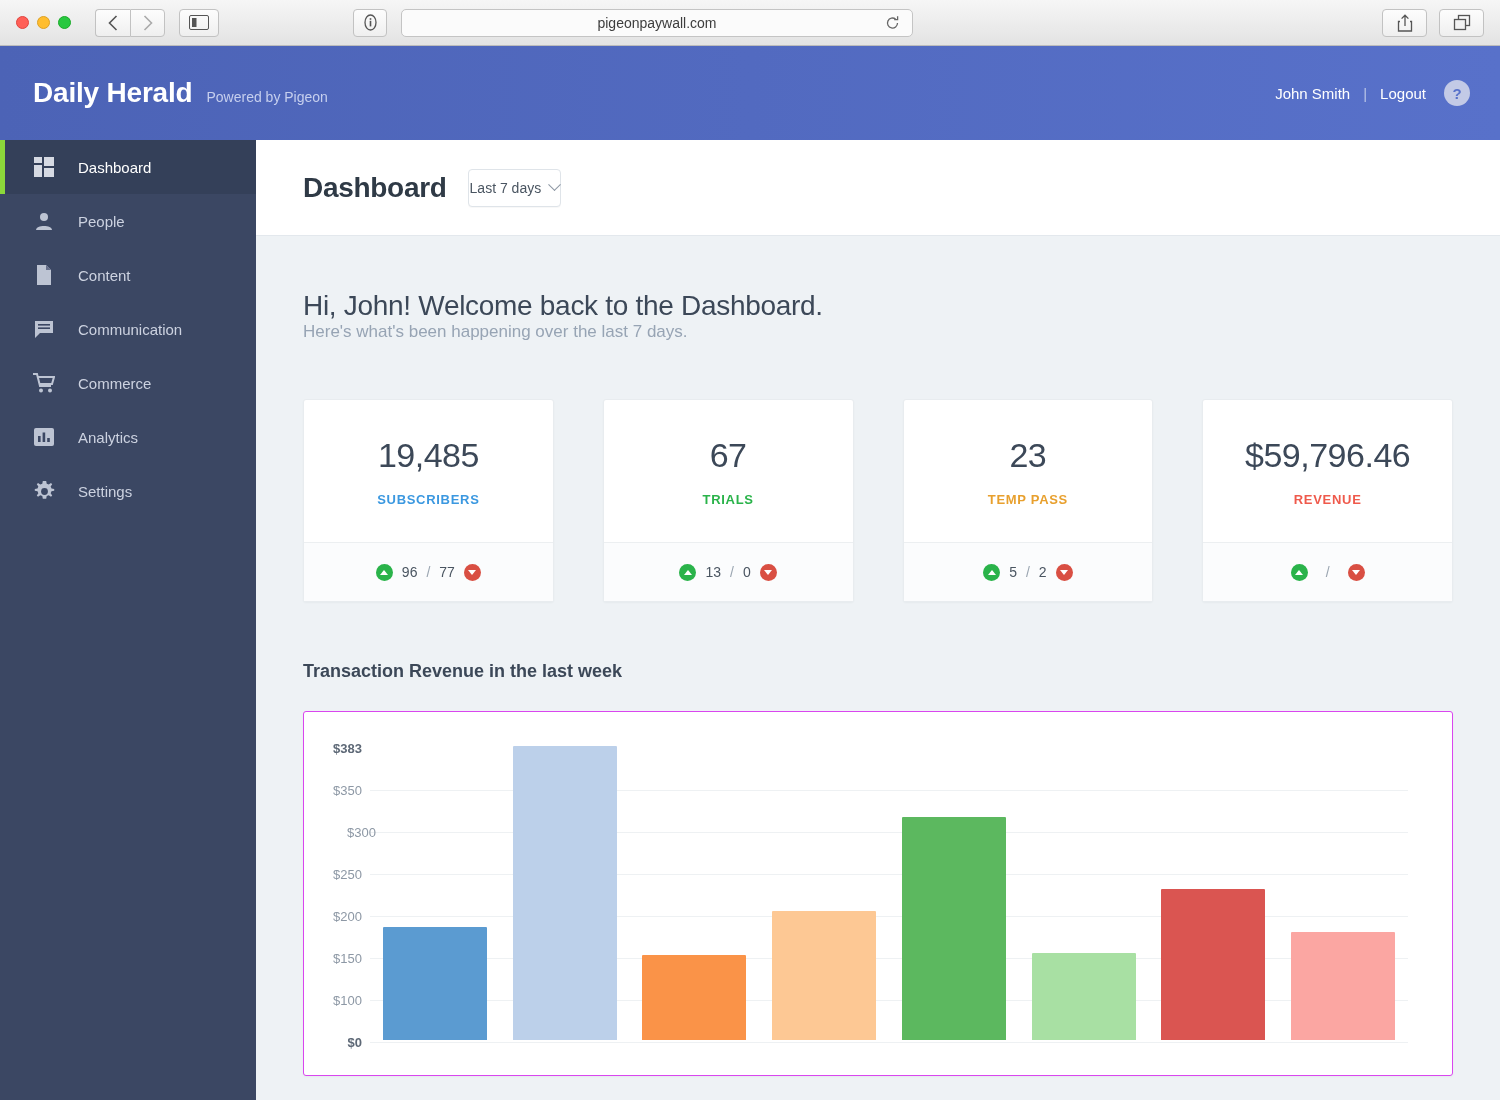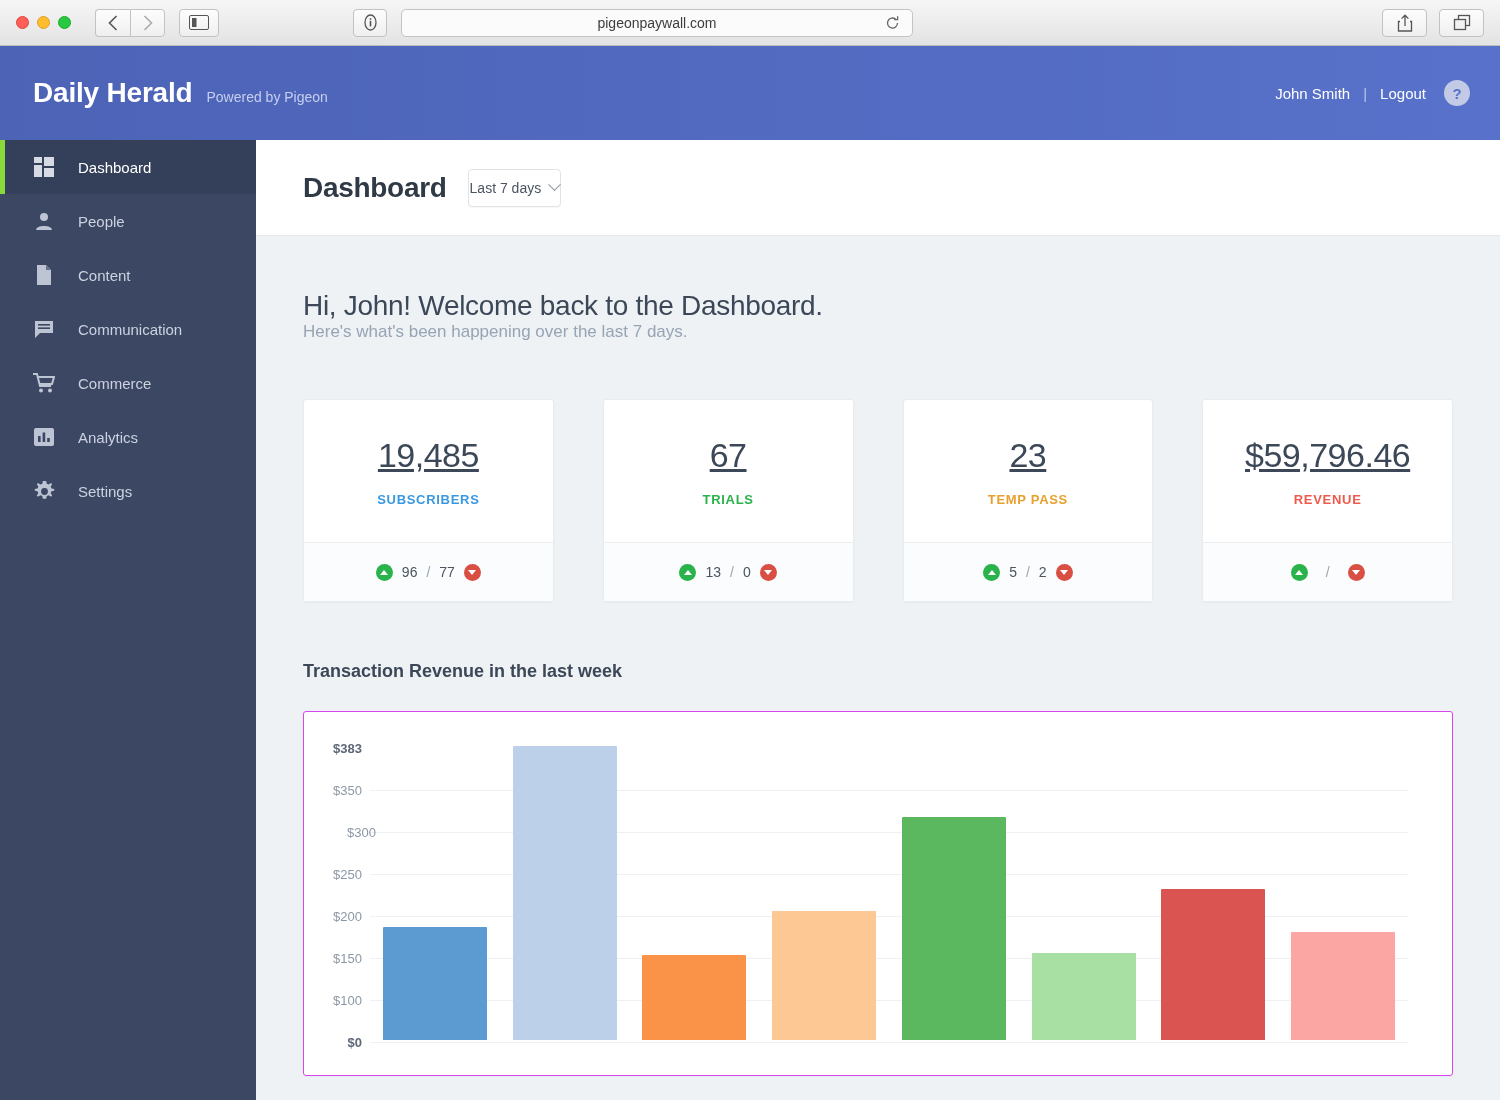--- a/index.html
+++ b/index.html
@@ -116,21 +116,21 @@
   .welcome-p{ font-size:17px; color:#97a4b4; margin-top:0; }
 
   
   .cards{ display:flex; gap:49px; margin-top:57px; }
   .card{
     flex:1; background:#fff; border:1px solid #e8ecef; border-radius:3px;
     box-shadow:0 1px 2px rgba(30,40,60,.04);
   }
   .card-body{ height:142px; display:flex; flex-direction:column;
               align-items:center; justify-content:center; gap:17px; }
-  .card-value{ font-size:34px; color:#3c4858; font-weight:normal; letter-spacing:-.5px;text-decoration:underline;}
+  .card-value{ font-size:34px; color:#3c4858; font-weight:normal; letter-spacing:-.5px;}
   .card-label{ font-size:13px; font-weight:bold; letter-spacing:.7px; }
   .card-foot{
     height:59px; border-top:1px solid #eceff1; background:#fbfcfd;
     display:flex; align-items:center; justify-content:center; gap:9px;
     font-size:14px; color:#4a5561;
   }
   .pill{
     width:17px; height:17px; border-radius:50%;
     display:flex; align-items:center; justify-content:center;
   }

